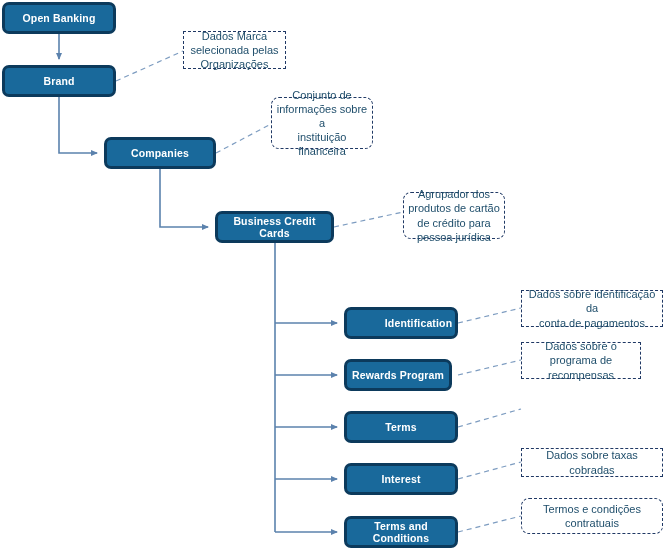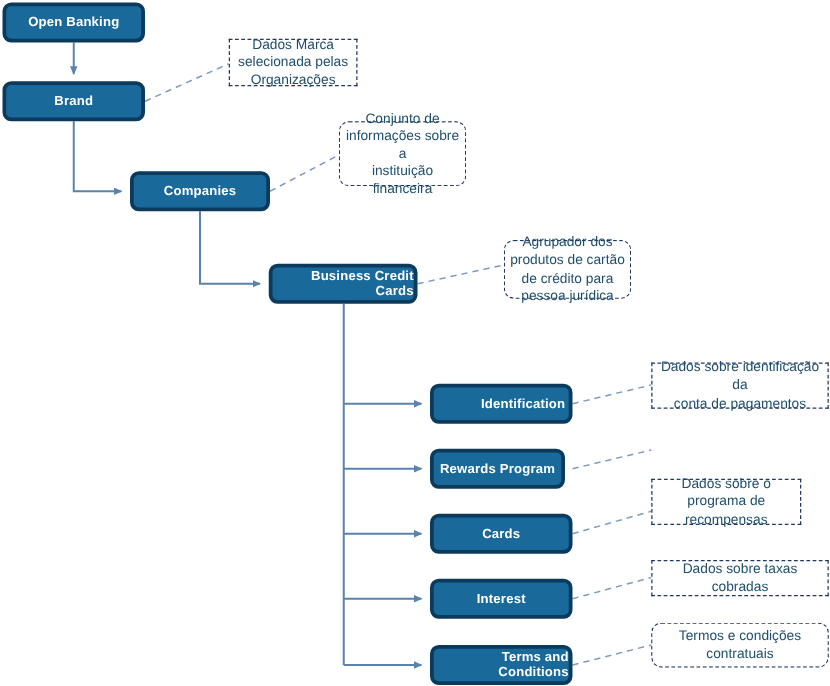--- a/index.html
+++ b/index.html
@@ -32,21 +32,21 @@
     background: #19699b;
     border: 3px solid #0c3a5c;
     border-radius: 7px;
     display: flex;
     align-items: center;
     justify-content: center;
     color: #ffffff;
     font-weight: bold;
     font-size: 10.5px;
     letter-spacing: 0.15px;
-    text-align: right;
+    text-align: center;
     line-height: 1.15;
     z-index: 3;
   }
   .note {
     position: absolute;
     box-sizing: border-box;
     background: #ffffff;
     border: 1.4px dashed #1f3864;
     display: flex;
     align-items: center;
@@ -120,21 +120,21 @@
 
   <div class="node" style="left:344px; top:307px; width:114px; height:32px;padding-left:35px;">
     <span>Identification</span>
   </div>
 
   <div class="node" style="left:344px; top:359px; width:108px; height:32px;">
     <span>Rewards Program</span>
   </div>
 
   <div class="node" style="left:344px; top:411px; width:114px; height:32px;">
-    <span>Cards</span>
+    <span>Terms</span>
   </div>
 
   <div class="node" style="left:344px; top:463px; width:114px; height:32px;">
     <span>Interest</span>
   </div>
 
   <div class="node" style="left:344px; top:516px; width:114px; height:32px;">
     <span>Terms and Conditions</span>
   </div>
 
@@ -156,21 +156,21 @@
 produtos de cartão
 de crédito para
 pessoa jurídica</span>
   </div>
 
   <div class="note" style="left:521px; top:290px; width:142px; height:37px;">
     <span class="note-text">Dados sobre identificação da
 conta de pagamentos</span>
   </div>
 
-  <div class="note" style="left:521px; top:342px; width:120px; height:37px;margin-top:41px;">
+  <div class="note" style="left:521px; top:342px; width:120px; height:37px;">
     <span class="note-text">Dados sobre o programa de
 recompensas</span>
   </div>
 
 
   <div class="note" style="left:521px; top:448px; width:142px; height:29px;">
     <span class="note-text">Dados sobre taxas cobradas</span>
   </div>
 
   <div class="note rounded" style="left:521px; top:498px; width:142px; height:36px;">

